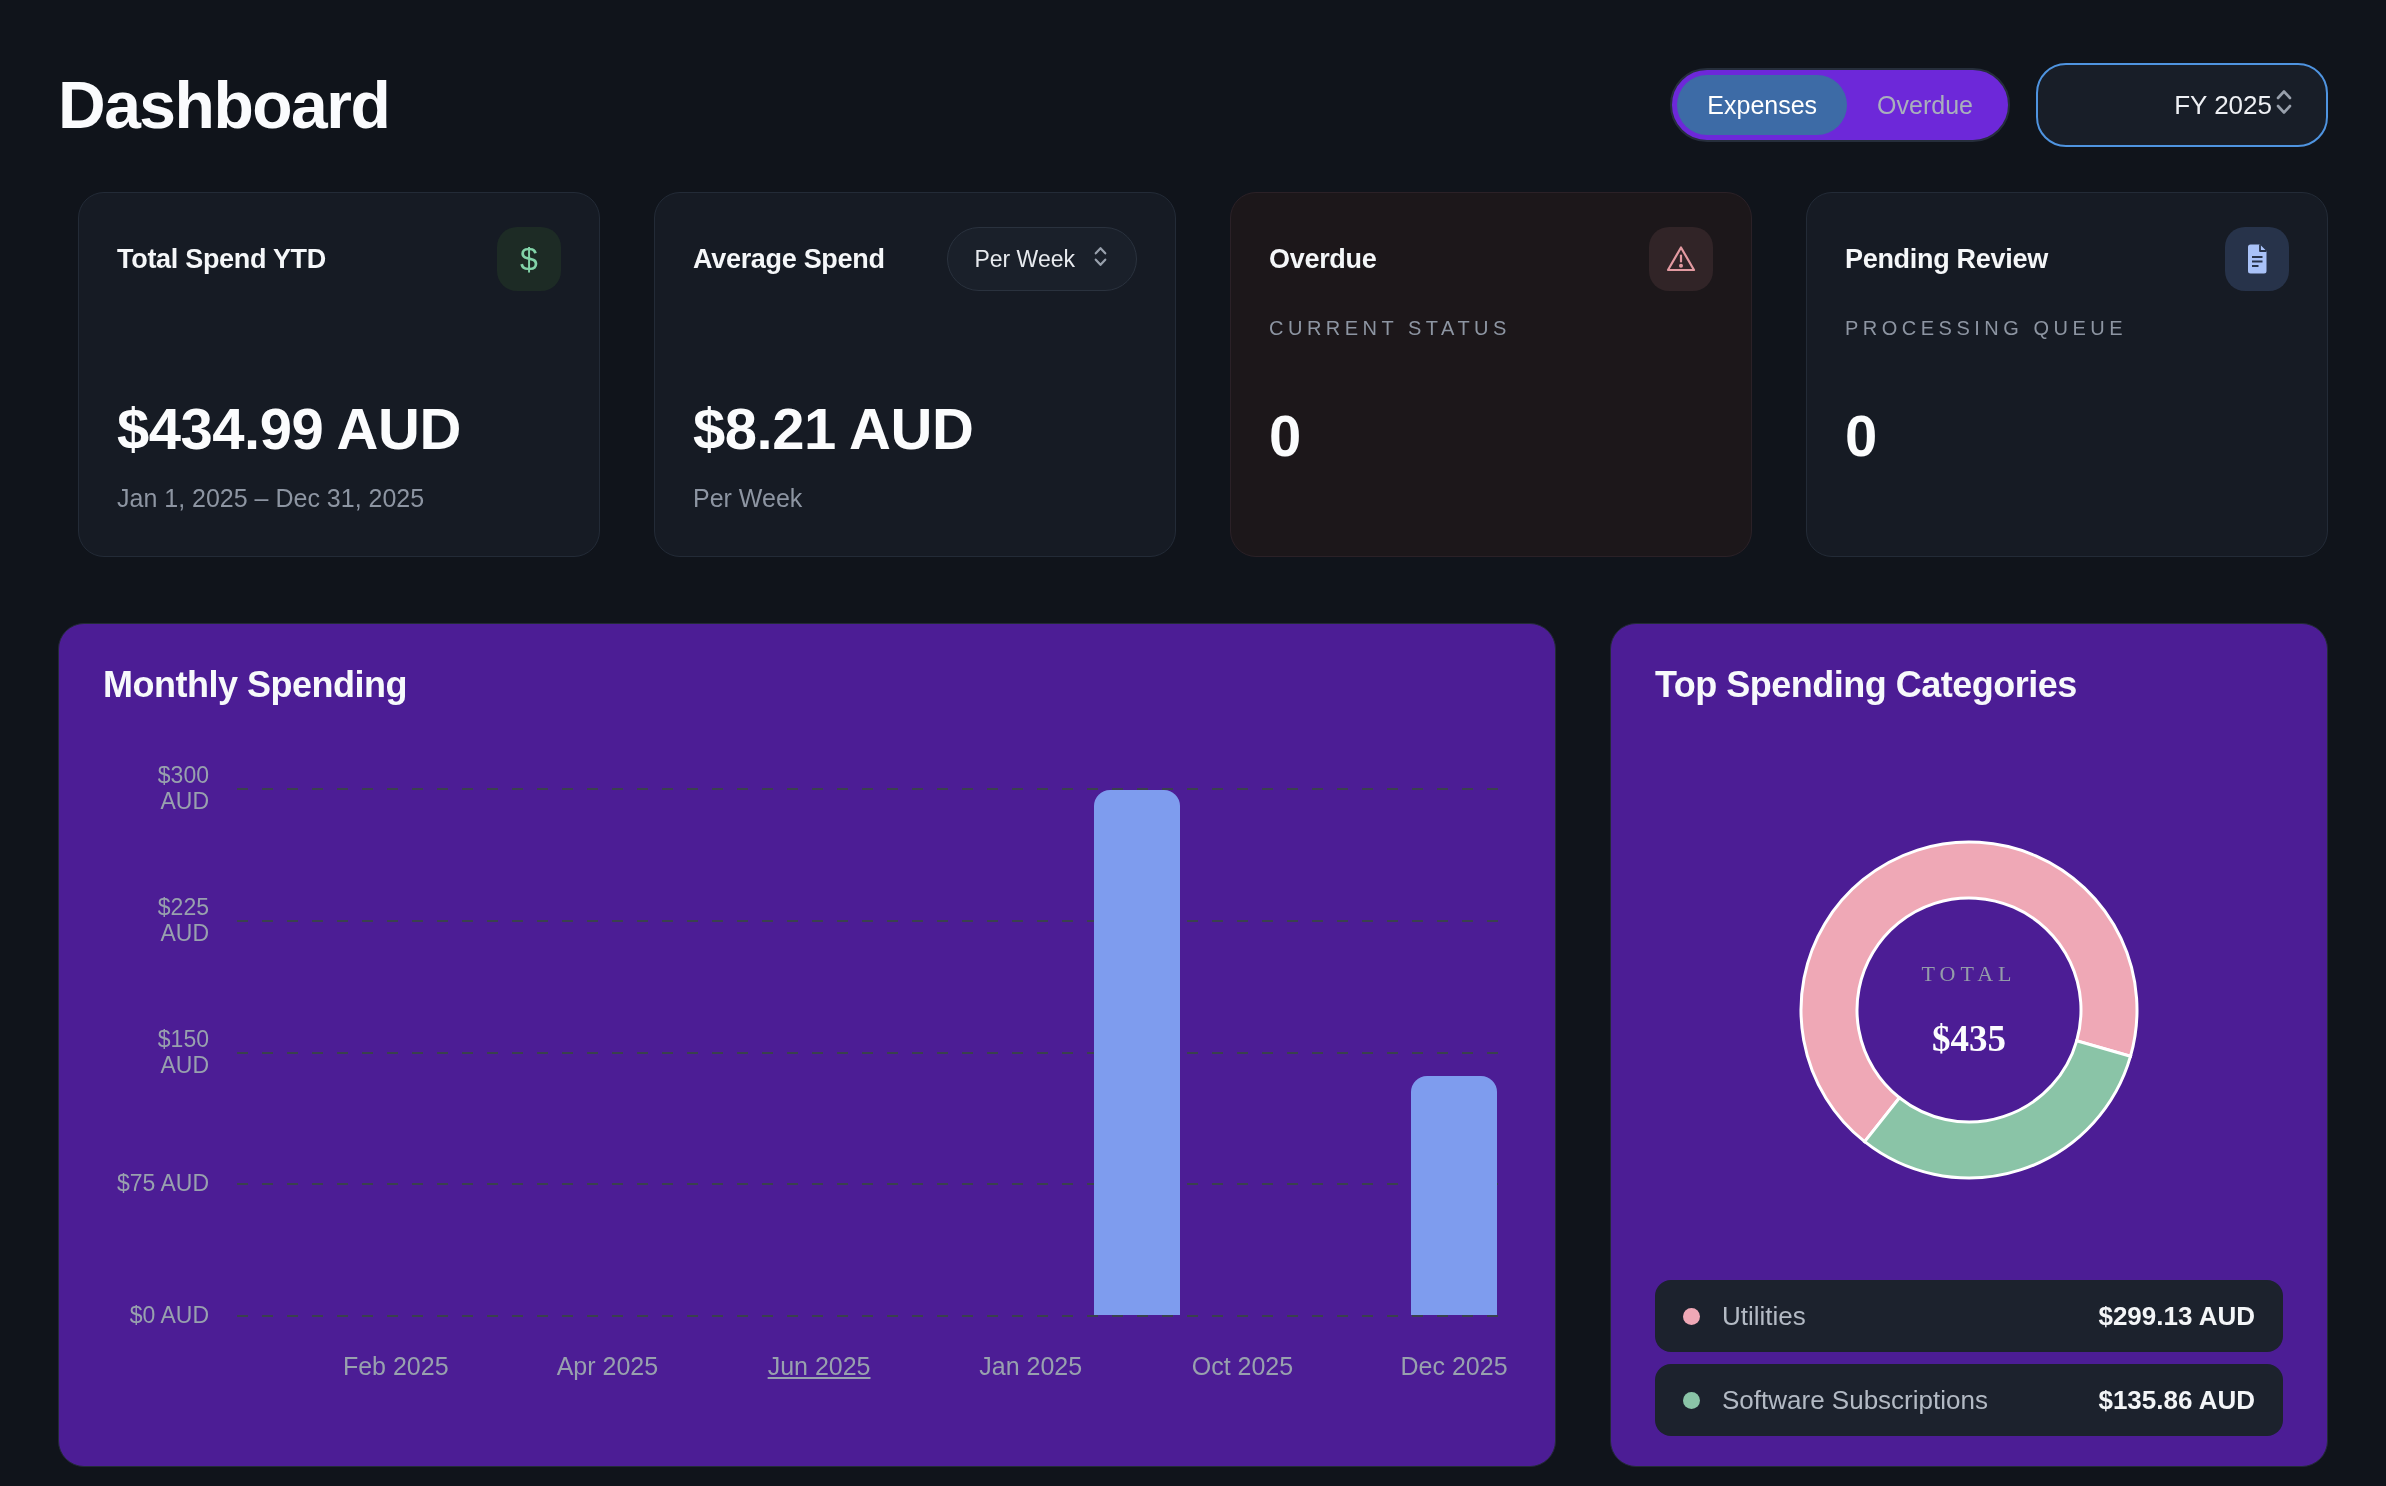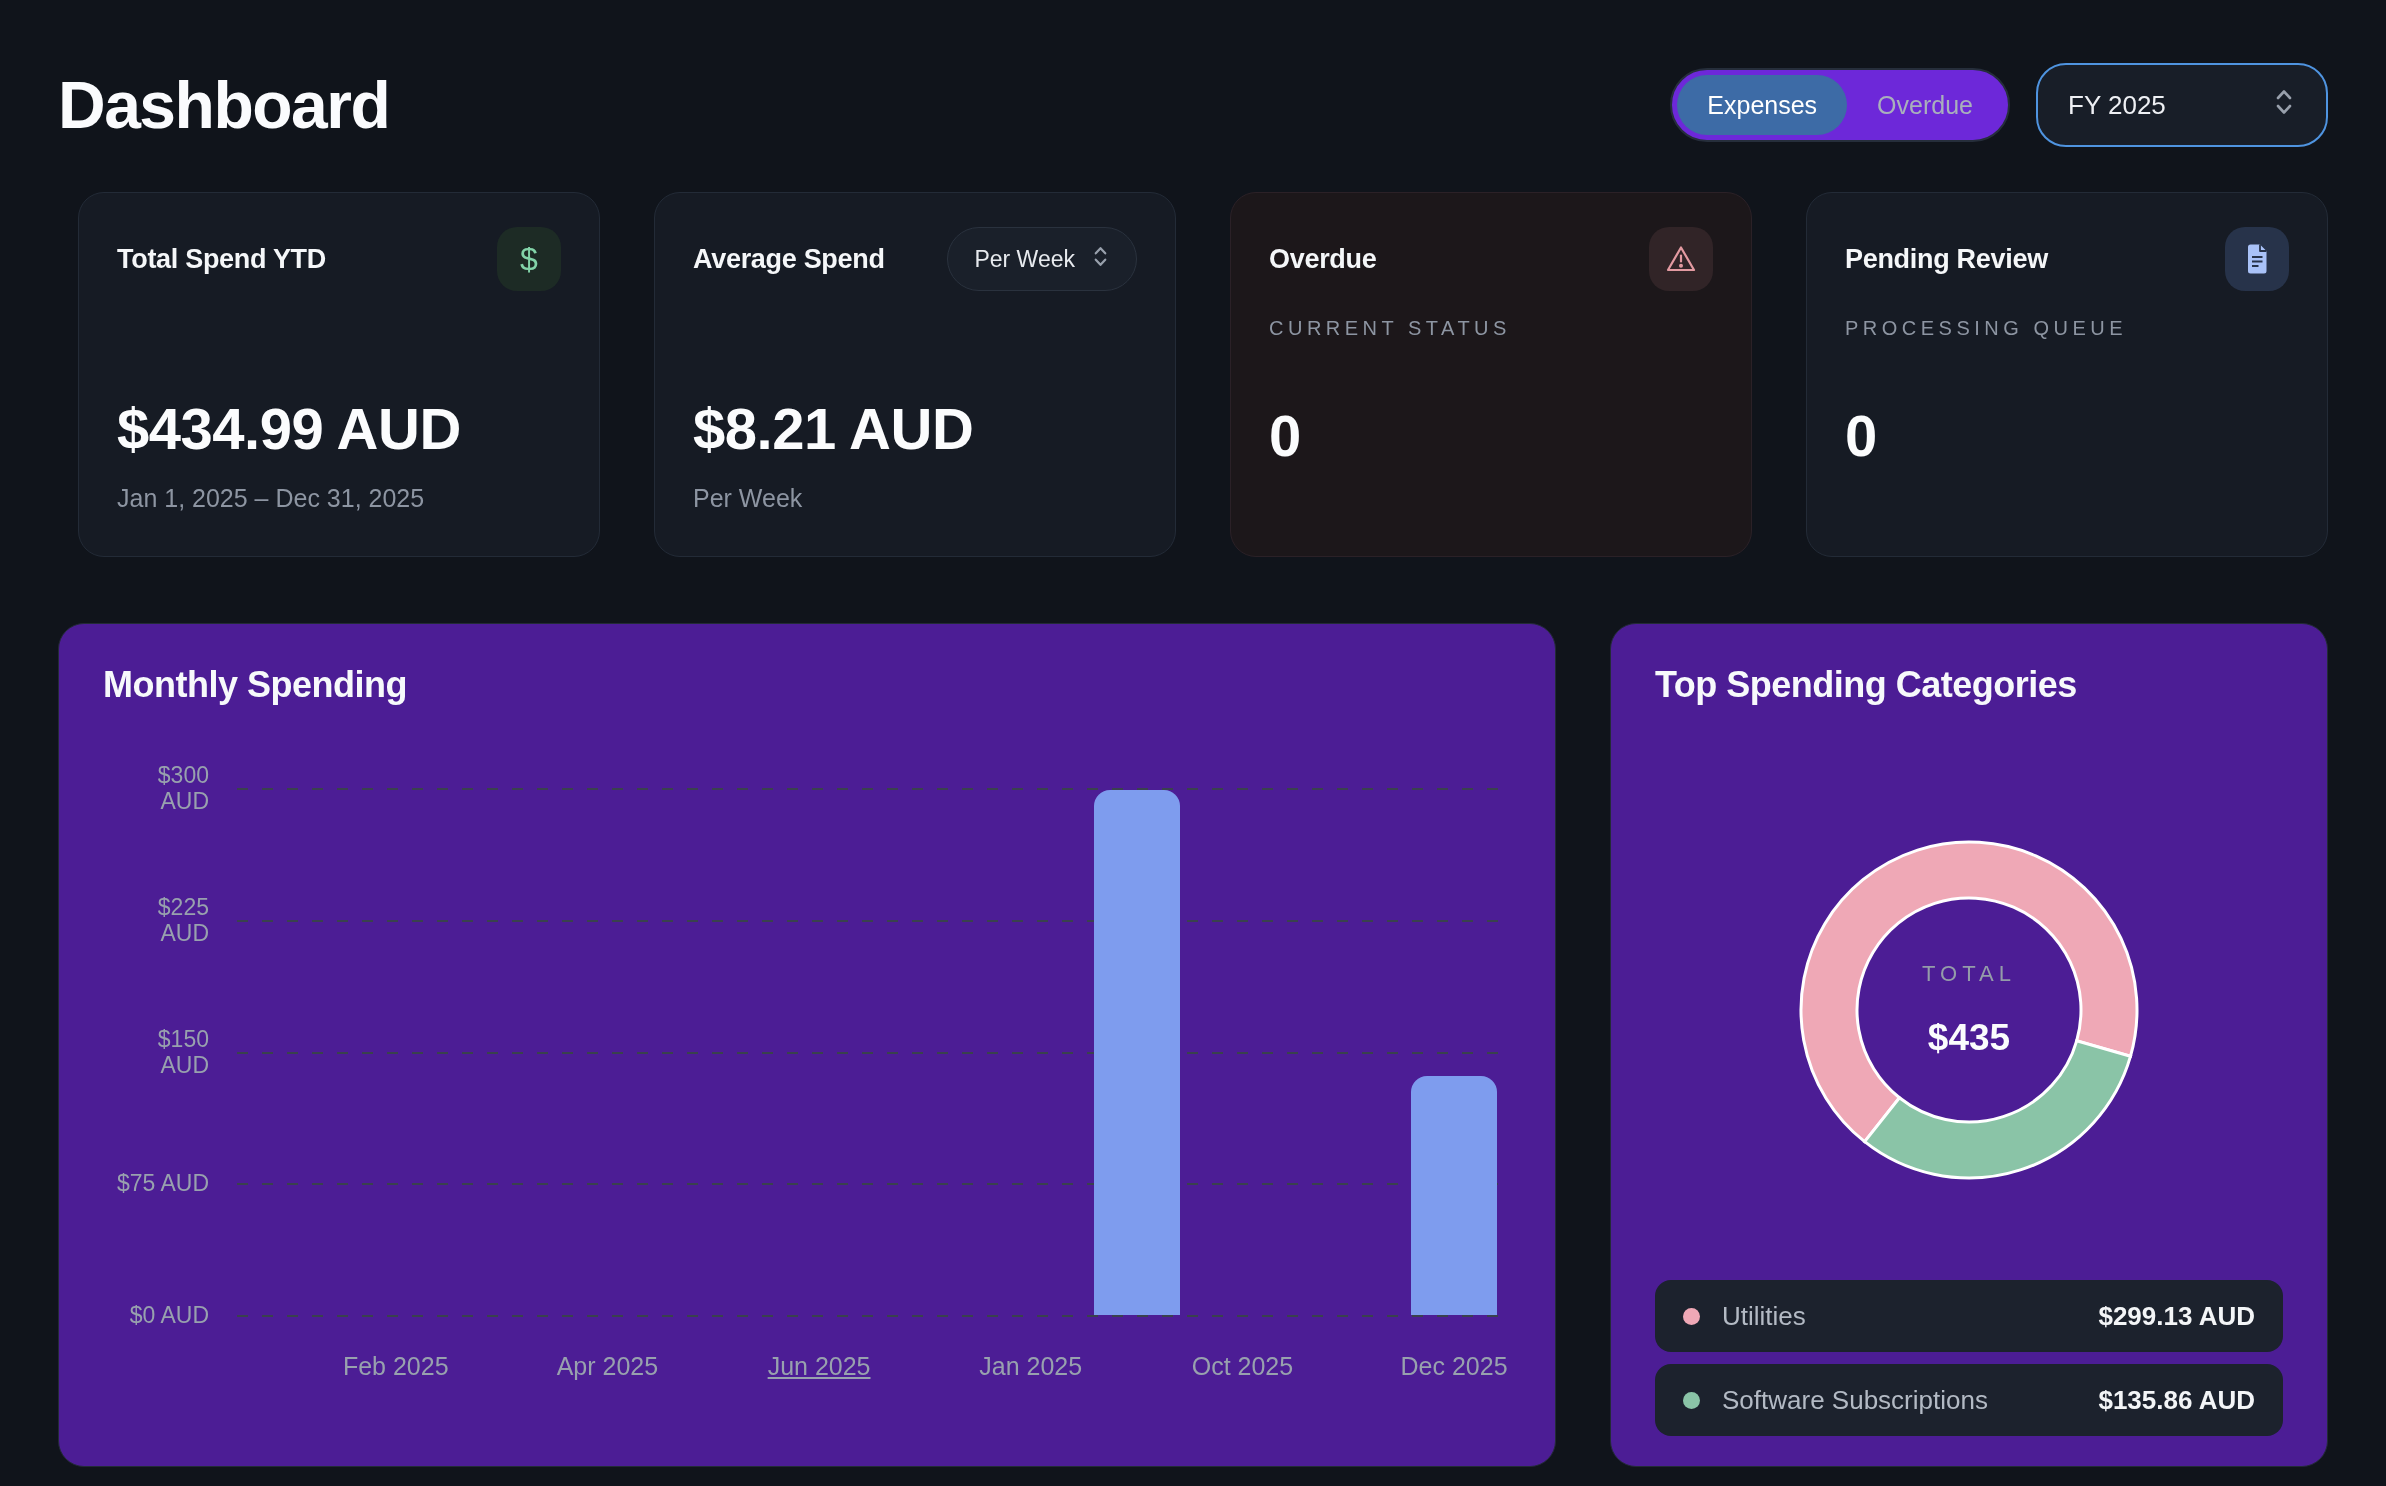--- a/index.html
+++ b/index.html
@@ -19,21 +19,21 @@
   .toggle-group {
     display:flex; align-items:center; background:#6d28d9;
     border:2px solid #262e3b; border-radius:40px; padding:5px; height:74px;
   }
   .toggle-btn {
     border:none; background:transparent; color:#a9b0bc; font-size:25px;
     font-family:inherit; padding:0 30px; height:60px; border-radius:30px; cursor:pointer;
   }
   .toggle-btn.active { background:#3d6ba6; color:#ffffff; font-weight:500; }
   .year-select {
-    display:flex; align-items:center; justify-content:space-between;
+    display:flex; align-items:center; justify-content:flex-end;
     width:292px; height:84px; padding:0 30px;
     background:#181e28; border:2px solid #4f94e0; border-radius:30px;
     font-size:26px; color:#eef0f4; cursor:pointer;
   }
   .chevrons { width:24px; height:28px; }
 
   
   .stats-grid { display:grid; grid-template-columns:repeat(4,1fr); gap:54px; margin-top:44px;padding-left:20px; }
   .stat-card {
     height:365px; background:#161b24; border:1.5px solid #232b37;
@@ -84,21 +84,21 @@
     background:repeating-linear-gradient(to right,#3a414e 0 11px,transparent 11px 25px);
   }
   .bar { position:absolute; bottom:0; width:86px; border-radius:16px 16px 0 0; }
   .x-labels { position:absolute; left:134px; right:4px; top:586px; height:34px; }
   .xtick { position:absolute; transform:translateX(-50%); font-size:25px; color:#98a1ae; white-space:nowrap; }
 
   
   .donut-wrap { position:relative; width:460px; height:460px; margin:74px auto 0 auto; }
   .donut-center {
     position:absolute; inset:0; display:flex; flex-direction:column;
-    align-items:center; justify-content:center; gap:30px; pointer-events:none;
+    align-items:center; justify-content:center; gap:30px; pointer-events:none;font-family:Liberation Serif, serif;
   }
   .donut-center-label { font-size:22px; letter-spacing:5px; color:#949ca9; font-weight:500; }
   .donut-center-value { font-size:37px; font-weight:800; color:#fbfcfd; }
   .legend { margin-top:40px; }
   .legend-row {
     display:flex; align-items:center; height:72px; padding:0 28px;
     background:#1c222d; border-radius:16px; margin-bottom:12px;
   }
   .legend-dot { width:17px; height:17px; border-radius:50%; margin-right:22px; flex:0 0 auto; }
   .legend-label { font-size:26px; color:#b3bac4; }

